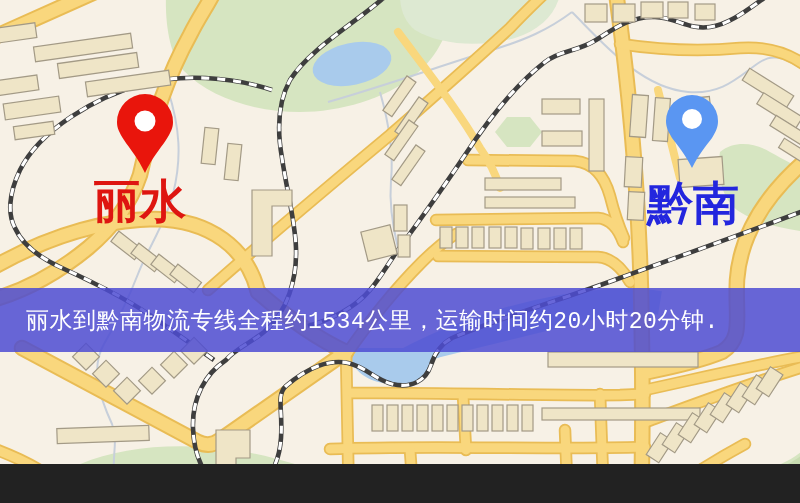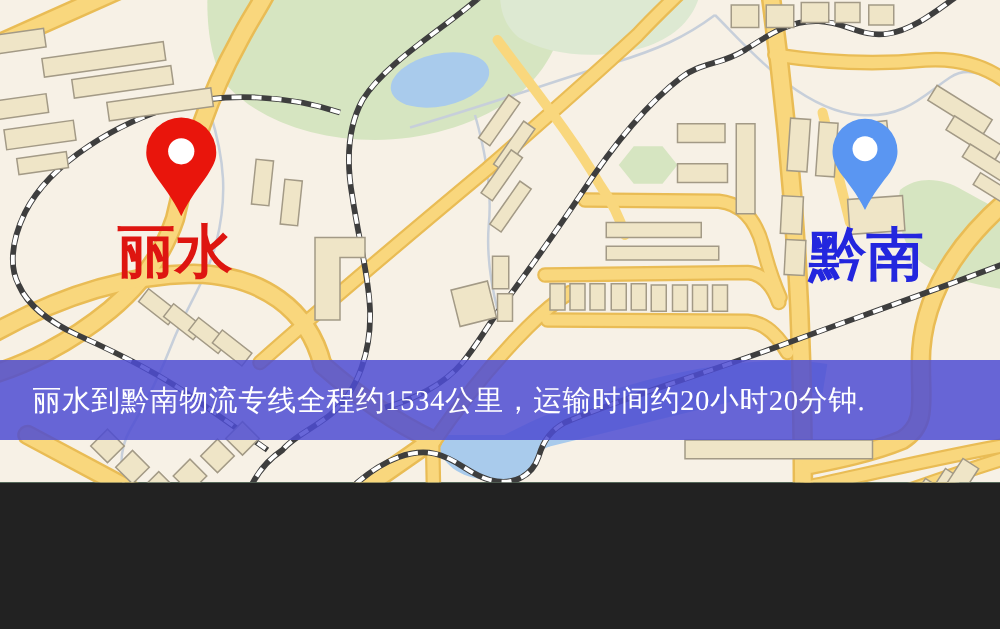--- a/index.html
+++ b/index.html
@@ -1,37 +1,37 @@
 <!DOCTYPE html>
 <html><head>
 <meta charset="utf-8">
 <style>
   html,body{margin:0;padding:0;background:#222;}
-  .screen{position:relative;width:800px;height:386px;overflow:hidden;background:#15803d;
+  .screen{position:relative;width:800px;height:464px;overflow:hidden;background:#0369a1;
           font-family:"Liberation Sans","DejaVu Sans",sans-serif;}
   svg{position:absolute;left:0;top:0;display:block;}
   
   .rc use, .rc path{fill:none;stroke:#E9BC55;stroke-linecap:round;stroke-linejoin:round;}
   .rf use, .rf path{fill:none;stroke:#F9D77D;stroke-linecap:round;stroke-linejoin:round;}
   .road-major{stroke-width:16.5;}
   .road-major-f{stroke-width:12.5;}
   .road-minor{stroke-width:12.5;}
   .road-minor-f{stroke-width:9;}
   .road-orange{fill:none;stroke:#EFA955;stroke-width:8;stroke-linecap:round;}
   .rail-base{fill:none;stroke:#3E3E3E;stroke-width:4.6;}
   .rail-dash{fill:none;stroke:#FFFFFF;stroke-width:3.1;stroke-dasharray:8 8;}
   .bld{fill:#EFE5C7;stroke:#A39A86;stroke-width:1.2;}
   .park{fill:#D6E5C1;}
   .park-dk{fill:#C7DBB0;}
   .water{fill:#A9CBEC;}
   .stream{fill:none;stroke:#C7CFDA;stroke-width:2;}
   .banner{position:absolute;left:0;top:288px;width:800px;height:64px;
           display:flex;align-items:center;box-sizing:border-box;padding-left:26px;}
   .banner-text{color:#fff;font-size:23px;letter-spacing:0.5px;white-space:nowrap;
-               font-family:Liberation Serif, serif;}
+               font-family:Liberation Mono, monospace;}
   .city-label{font-weight:bold;font-size:46px;font-family:"Liberation Sans","DejaVu Sans",sans-serif;}
 </style>
 </head>
 <body>
 
 <div class="screen">
 
   <svg width="800" height="503" viewBox="0 0 800 503">
     <defs>
       <path id="r1" d="M-8,38 L95,-8"></path>

